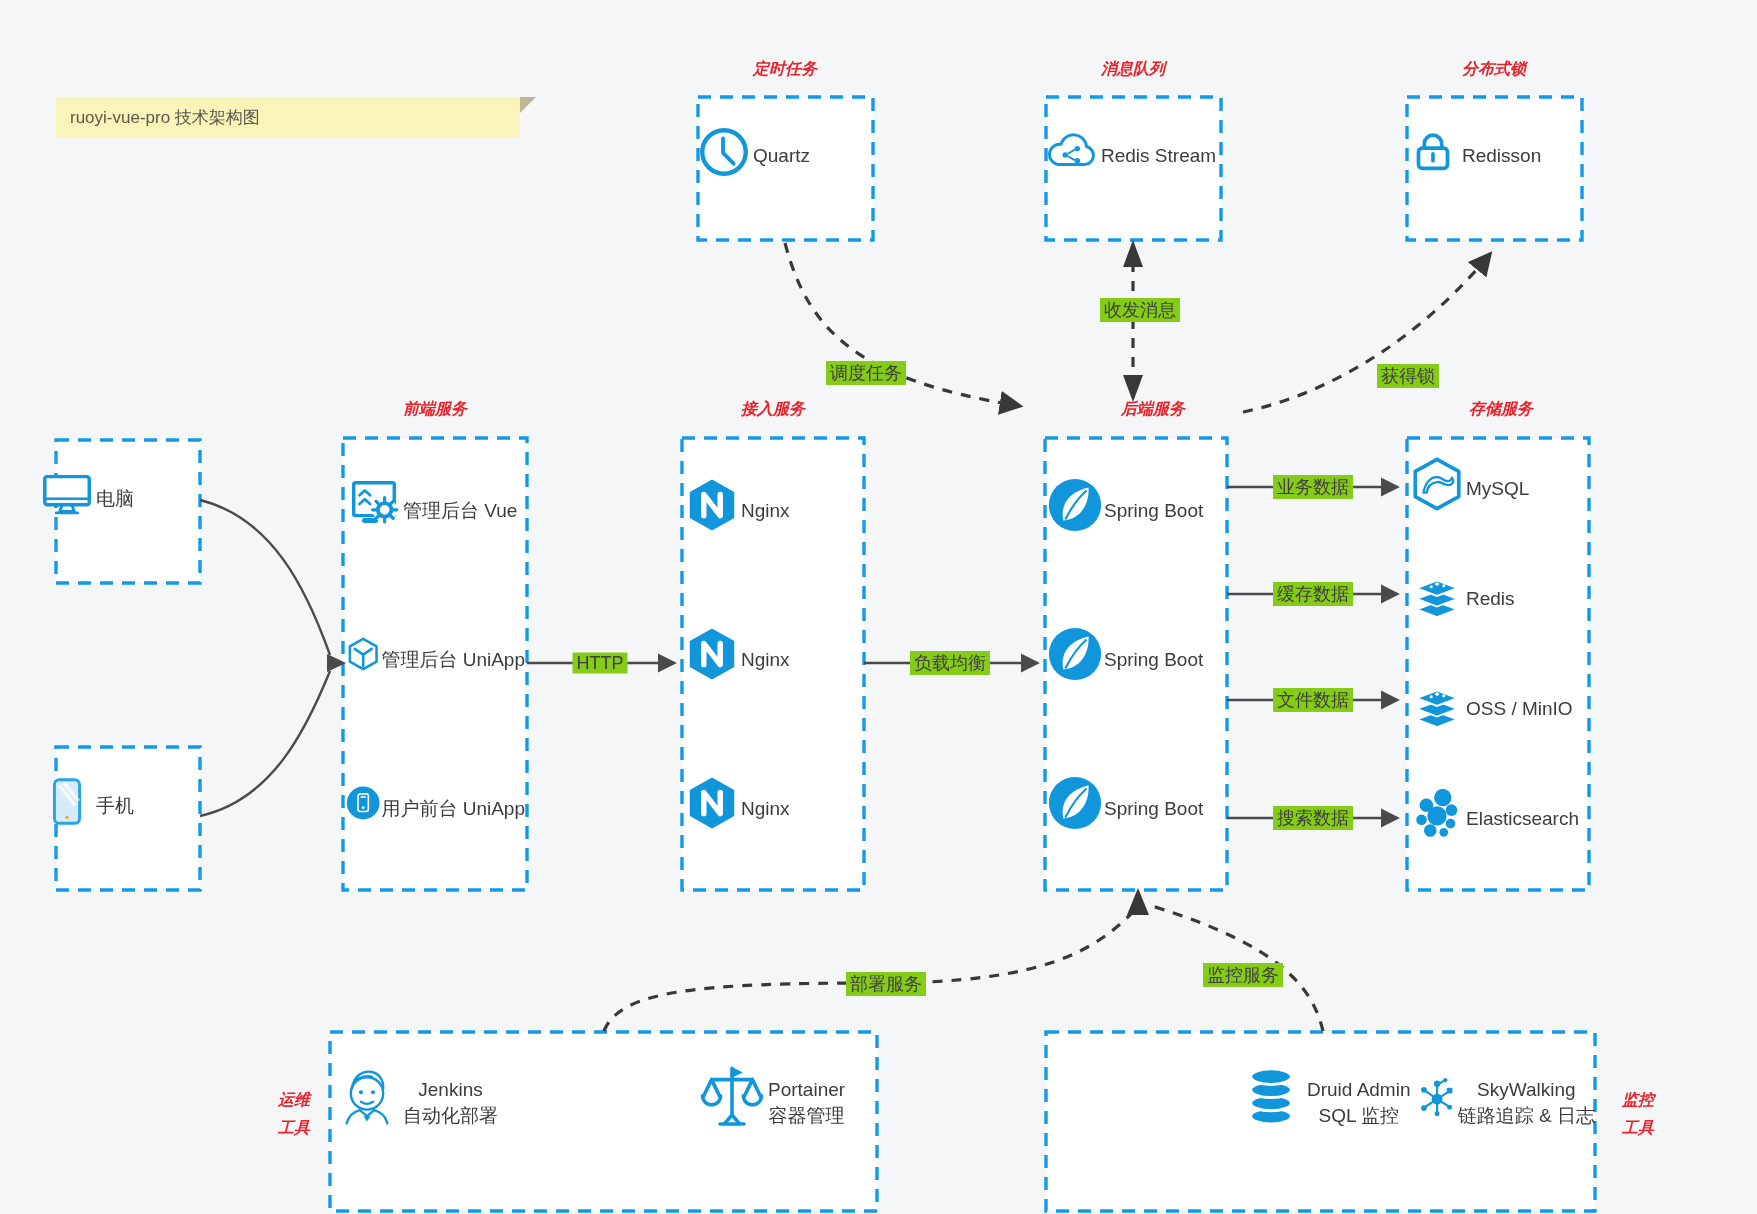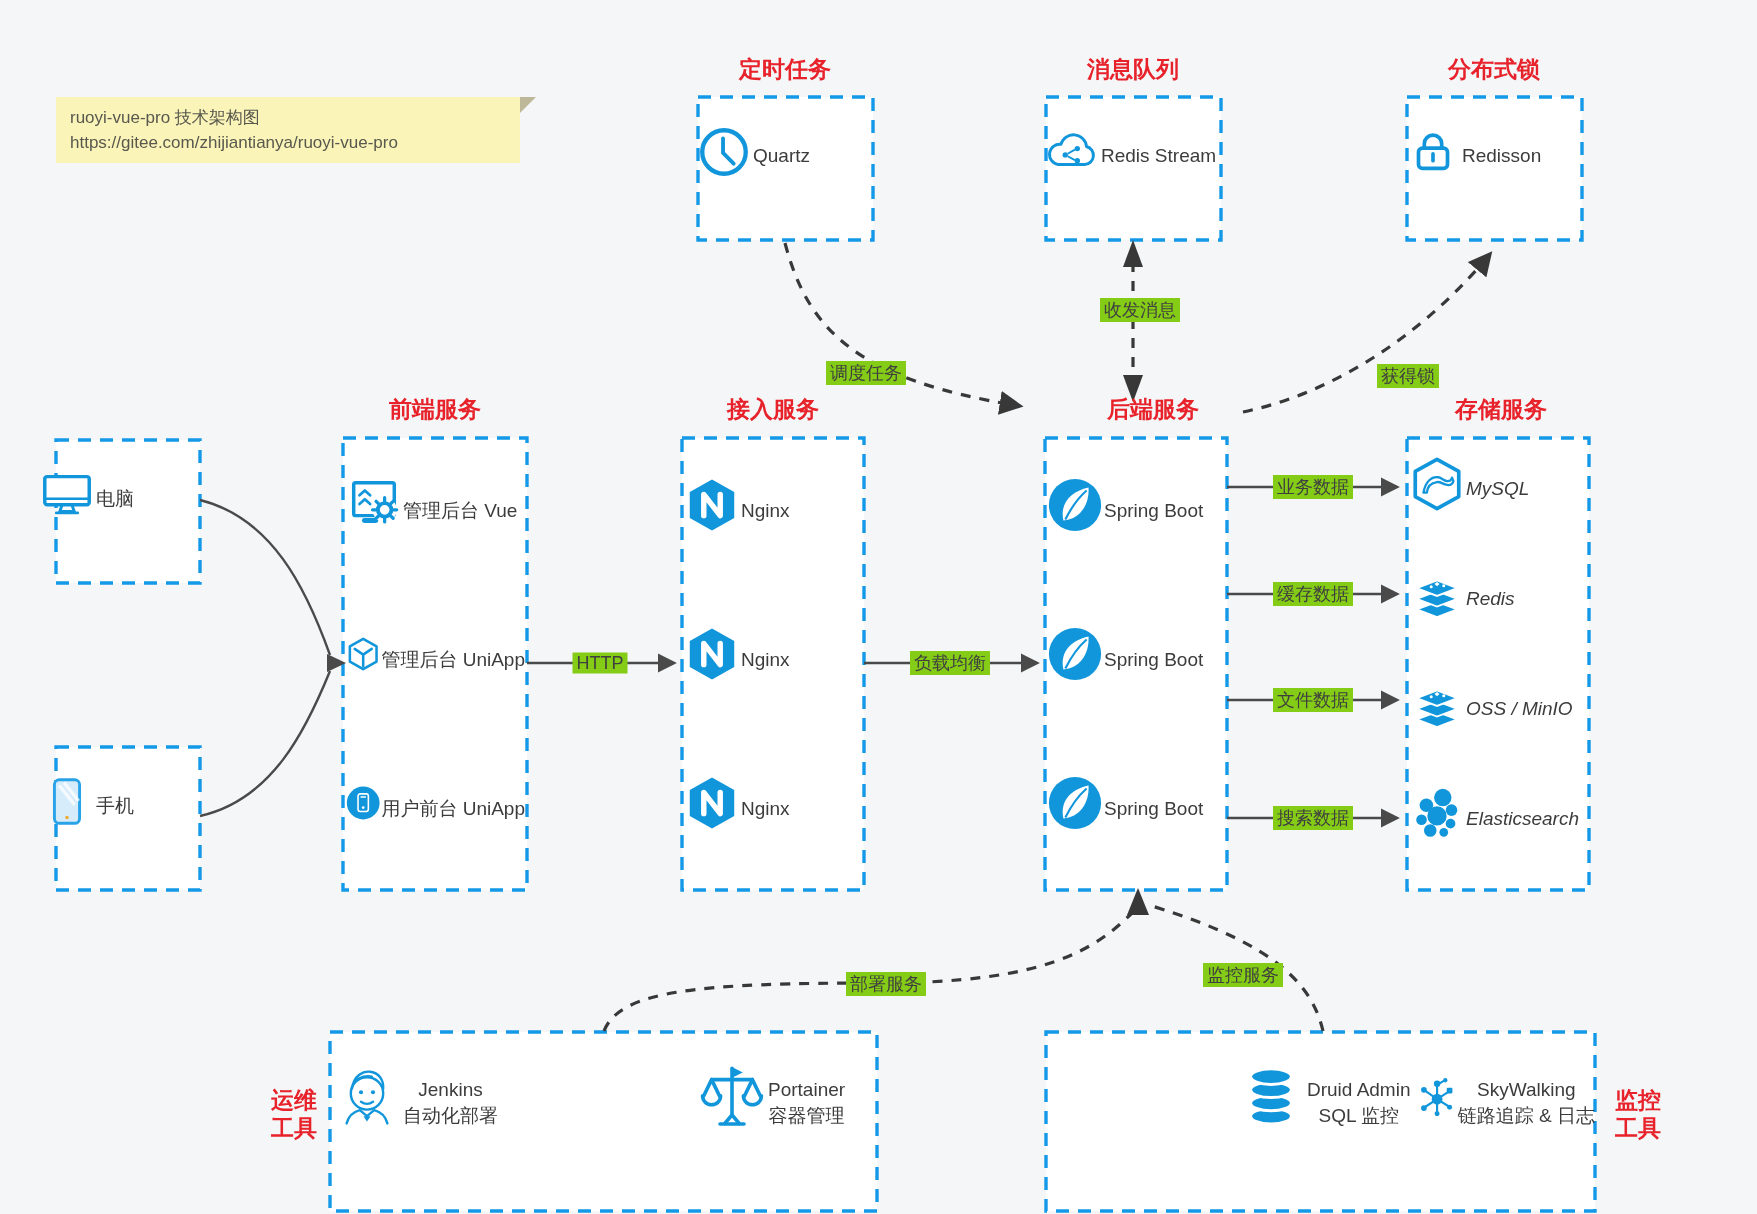--- a/index.html
+++ b/index.html
@@ -3,27 +3,27 @@
 <meta charset="utf-8">
 <style>
   html,body{margin:0;padding:0;background:#f5f6f7;font-family:"Liberation Sans","DejaVu Sans",sans-serif;}
   #canvas{position:relative;width:1757px;height:1214px;background:#f5f6f7;overflow:hidden;}
   #overlay{position:absolute;left:0;top:0;z-index:1;}
   .note{position:absolute;left:56px;top:97px;width:436px;background:#faf4b8;color:#58584e;
         font-size:17px;line-height:25px;padding:8px 14px;z-index:2;}
   .note::after{content:"";position:absolute;top:0;right:-16px;width:0;height:0;
         border-top:16px solid #bdb89a;border-right:16px solid transparent;}
   .title{position:absolute;transform:translate(-50%,-50%);color:#e8222b;font-weight:bold;
-        font-size:23px;white-space:nowrap;z-index:2;text-align:center;line-height:28px;}
+        font-size:16px;white-space:nowrap;z-index:2;text-align:center;line-height:28px;font-style:italic;}
   .item{position:absolute;width:180px;display:flex;flex-direction:row;align-items:center;z-index:2;}
   .ic{width:58px;height:58px;display:block;}
   .ic-big{width:72px;height:72px;}
   .lbl{margin-top:12px;font-size:19px;color:#3c3c3c;line-height:22px;white-space:nowrap;text-align:center;}
   .m8 .lbl{margin-top:8px;}
-  .m10 .lbl{margin-top:10px;font-style:italic;}
+  .m10 .lbl{margin-top:10px;}
   .lbl2{margin-top:12px;font-size:19px;color:#3c3c3c;line-height:26px;white-space:nowrap;text-align:center;}
   .elabel{position:absolute;transform:translate(-50%,-50%);background:#84cc16;padding:0 4px;
         font-size:18px;color:#3f3f3f;white-space:nowrap;z-index:3;}
 </style>
 </head>
 <body>
 
 <div id="canvas">
 
 <svg id="overlay" width="1757" height="1214" viewBox="0 0 1757 1214">
@@ -222,21 +222,20 @@
   <g fill="#383838">
     <polygon points="346,663 327,654 327,672" fill="#4a4a4a"></polygon>
     <polygon points="1133,240 1123,267 1143,267"></polygon>
     <polygon points="1133,402 1123,375 1143,375"></polygon>
     <polygon points="1138,888 1127,915 1149,915"></polygon>
   </g>
 </svg>
 
 <div class="note">
   <div>ruoyi-vue-pro 技术架构图</div>
-  <div>https://gitee.com/zhijiantianya/ruoyi-vue-pro</div>
 </div>
 
 <div class="title" style="left:785px;top:69px">定时任务</div>
 <div class="title" style="left:1133px;top:69px">消息队列</div>
 <div class="title" style="left:1494px;top:69px">分布式锁</div>
 <div class="title" style="left:435px;top:409px">前端服务</div>
 <div class="title" style="left:773px;top:409px">接入服务</div>
 <div class="title" style="left:1153px;top:409px">后端服务</div>
 <div class="title" style="left:1501px;top:409px">存储服务</div>
 <div class="title" style="left:294px;top:1114px">

